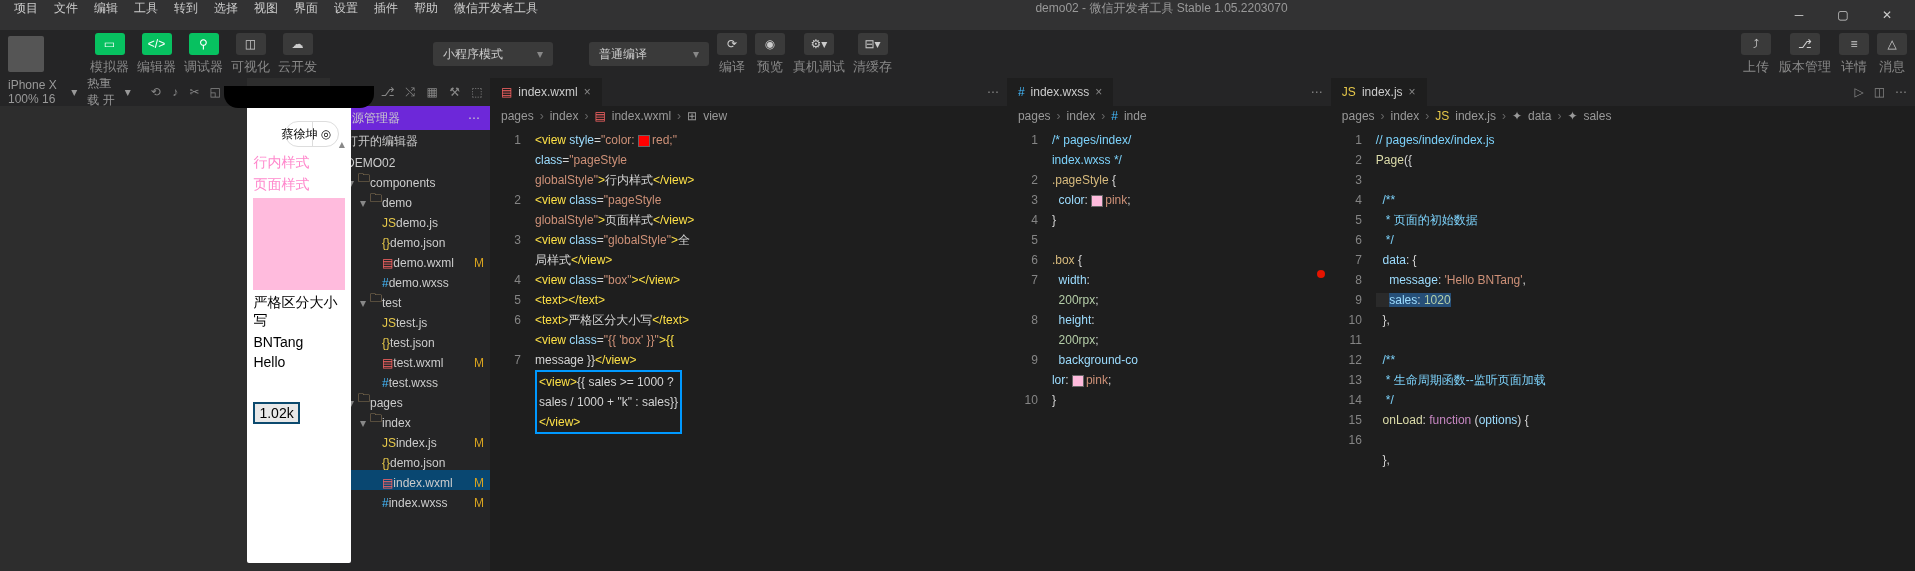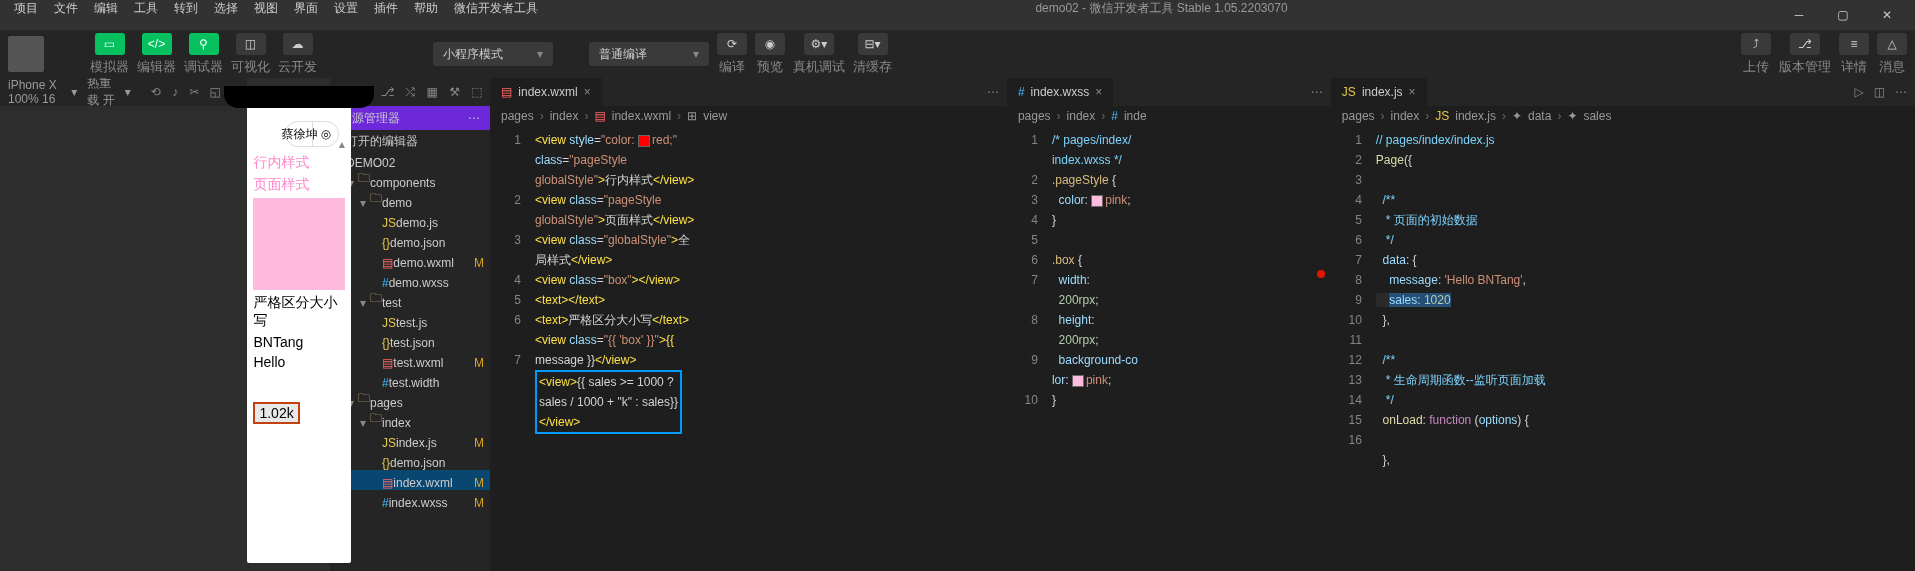--- a/index.html
+++ b/index.html
@@ -27,21 +27,21 @@
 .phone-status{height:30px;display:flex;align-items:center;justify-content:space-between;padding:0 20px;font-size:12px}
 .notch{position:absolute;top:0;left:50%;transform:translateX(-50%);width:150px;height:22px;background:#000;border-radius:0 0 14px 14px}
 .phone-nav{height:36px;display:flex;align-items:center;justify-content:center;position:relative;font-size:14px}
 .phone-nav .capsule{position:absolute;right:12px;display:flex;gap:0;border:1px solid #ddd;border-radius:13px;overflow:hidden}
 .capsule span{width:26px;height:24px;display:flex;align-items:center;justify-content:center;border-left:1px solid #ddd}
 .capsule span:first-child{border-left:none}
 .phone-body{padding:0}
 .txt-pink{color:#f8c;font-size:14px;padding:2px 6px}
 .pink-box{width:92px;height:92px;background:#fbd;margin:2px 6px}
 .txt-black{color:#000;font-size:14px;padding:2px 6px}
-.sales-box{margin:30px 6px 0;border:2px solid #c2410c;display:inline-block;background:#e8e8e8;color:#000;padding:1px 4px;font-size:14px}
+.sales-box{margin:30px 6px 0;border:2px solid #0c4a6e;display:inline-block;background:#e8e8e8;color:#000;padding:1px 4px;font-size:14px}
 .explorer{width:160px;background:#252526;display:flex;flex-direction:column}
 .icon-strip{height:28px;display:flex;align-items:center;gap:8px;padding:0 6px;color:#888}
 .icon-strip .ico{width:18px;height:18px;display:flex;align-items:center;justify-content:center}
 .panel-header{height:24px;display:flex;align-items:center;justify-content:space-between;padding:0 10px;color:#ccc;font-size:12px;background:#6d28d9}
 .tree{flex:1;overflow:auto;font-size:12px}
 .tree-row{height:20px;display:flex;align-items:flex-end;padding-left:6px;color:#ccc;}
 .tree-row.collapsed .chev{transform:rotate(-90deg)}
 .tree-row .chev{width:10px;color:#888}
 .tree-row.active{background:#094771}
 .tree-row .fname{flex:1;white-space:nowrap}
@@ -286,21 +286,21 @@
         </div>
         <div class="tree-row ind3">
           <span style="width:10px"></span>
           <span class="fi-wxml">▤</span>
           <span class="fname">test.wxml</span>
           <span class="mod">M</span>
         </div>
         <div class="tree-row ind3">
           <span style="width:10px"></span>
           <span class="fi-wxss">#</span>
-          <span class="fname">test.width</span>
+          <span class="fname">test.wxss</span>
         </div>
         <div class="tree-row ind1">
           <span class="chev">▾</span>
           <span class="fi-folder">🗀</span>
           <span class="fname">pages</span>
         </div>
         <div class="tree-row ind2">
           <span class="chev">▾</span>
           <span class="fi-folder">🗀</span>
           <span class="fname">index</span>

